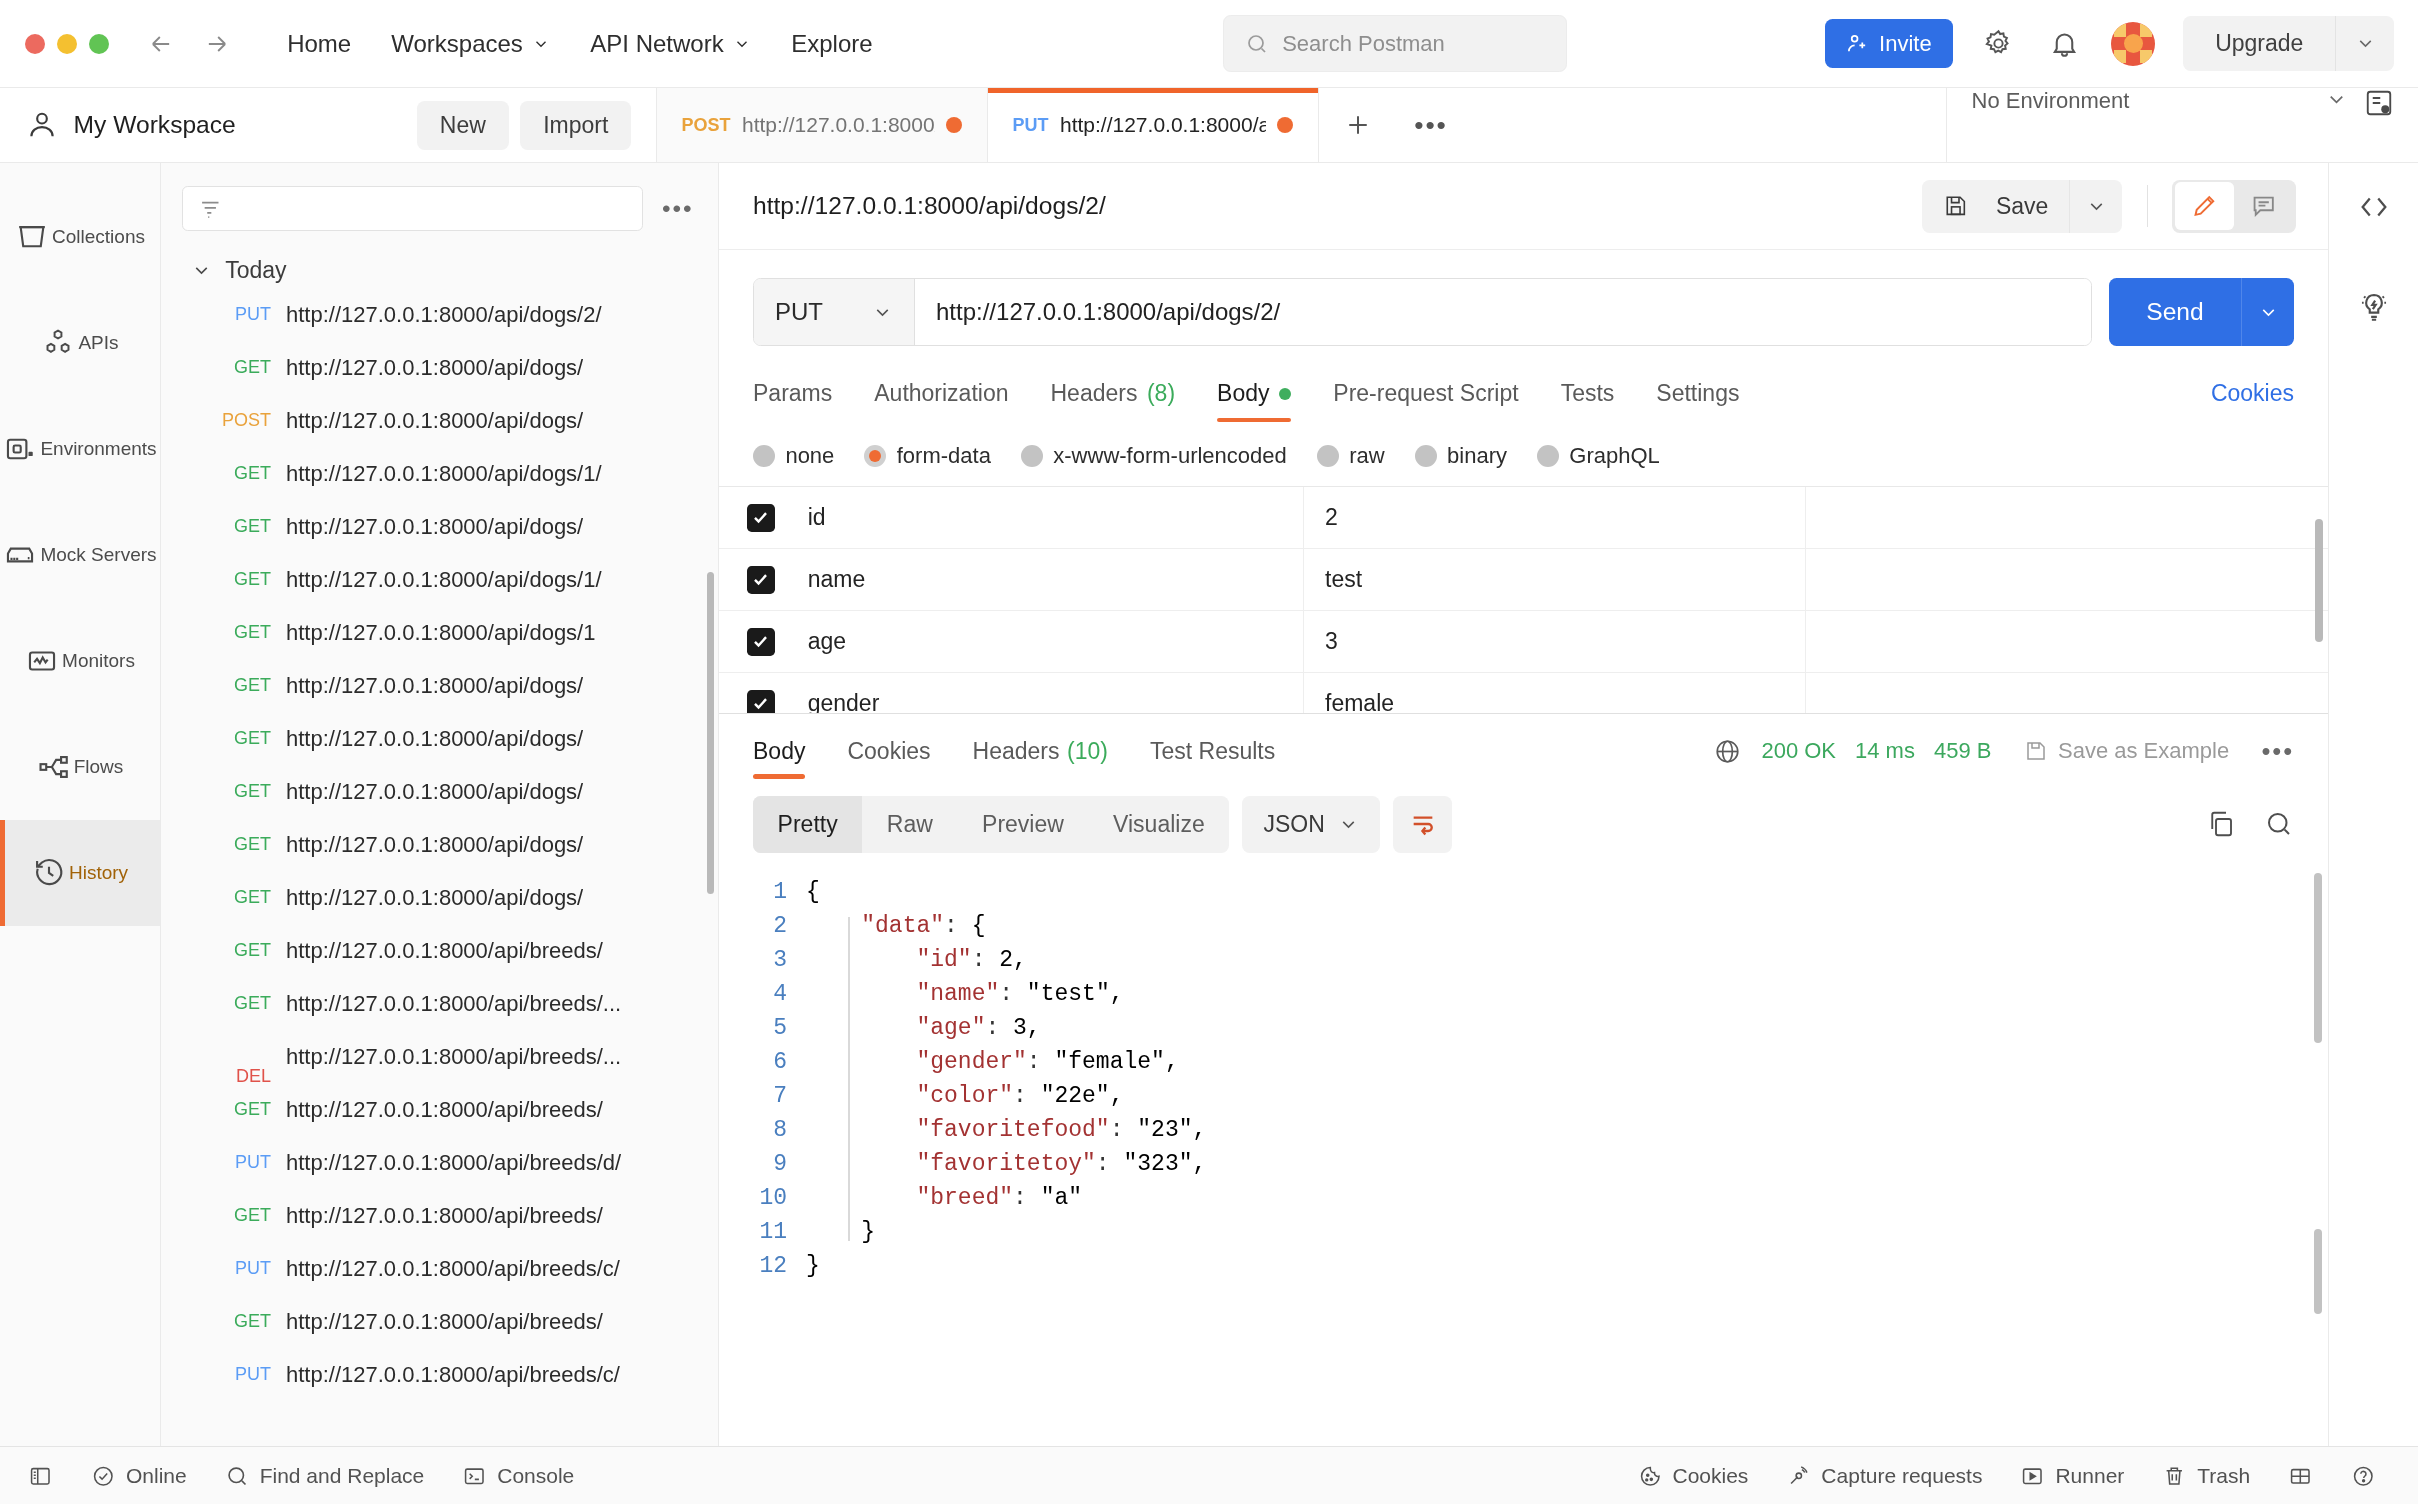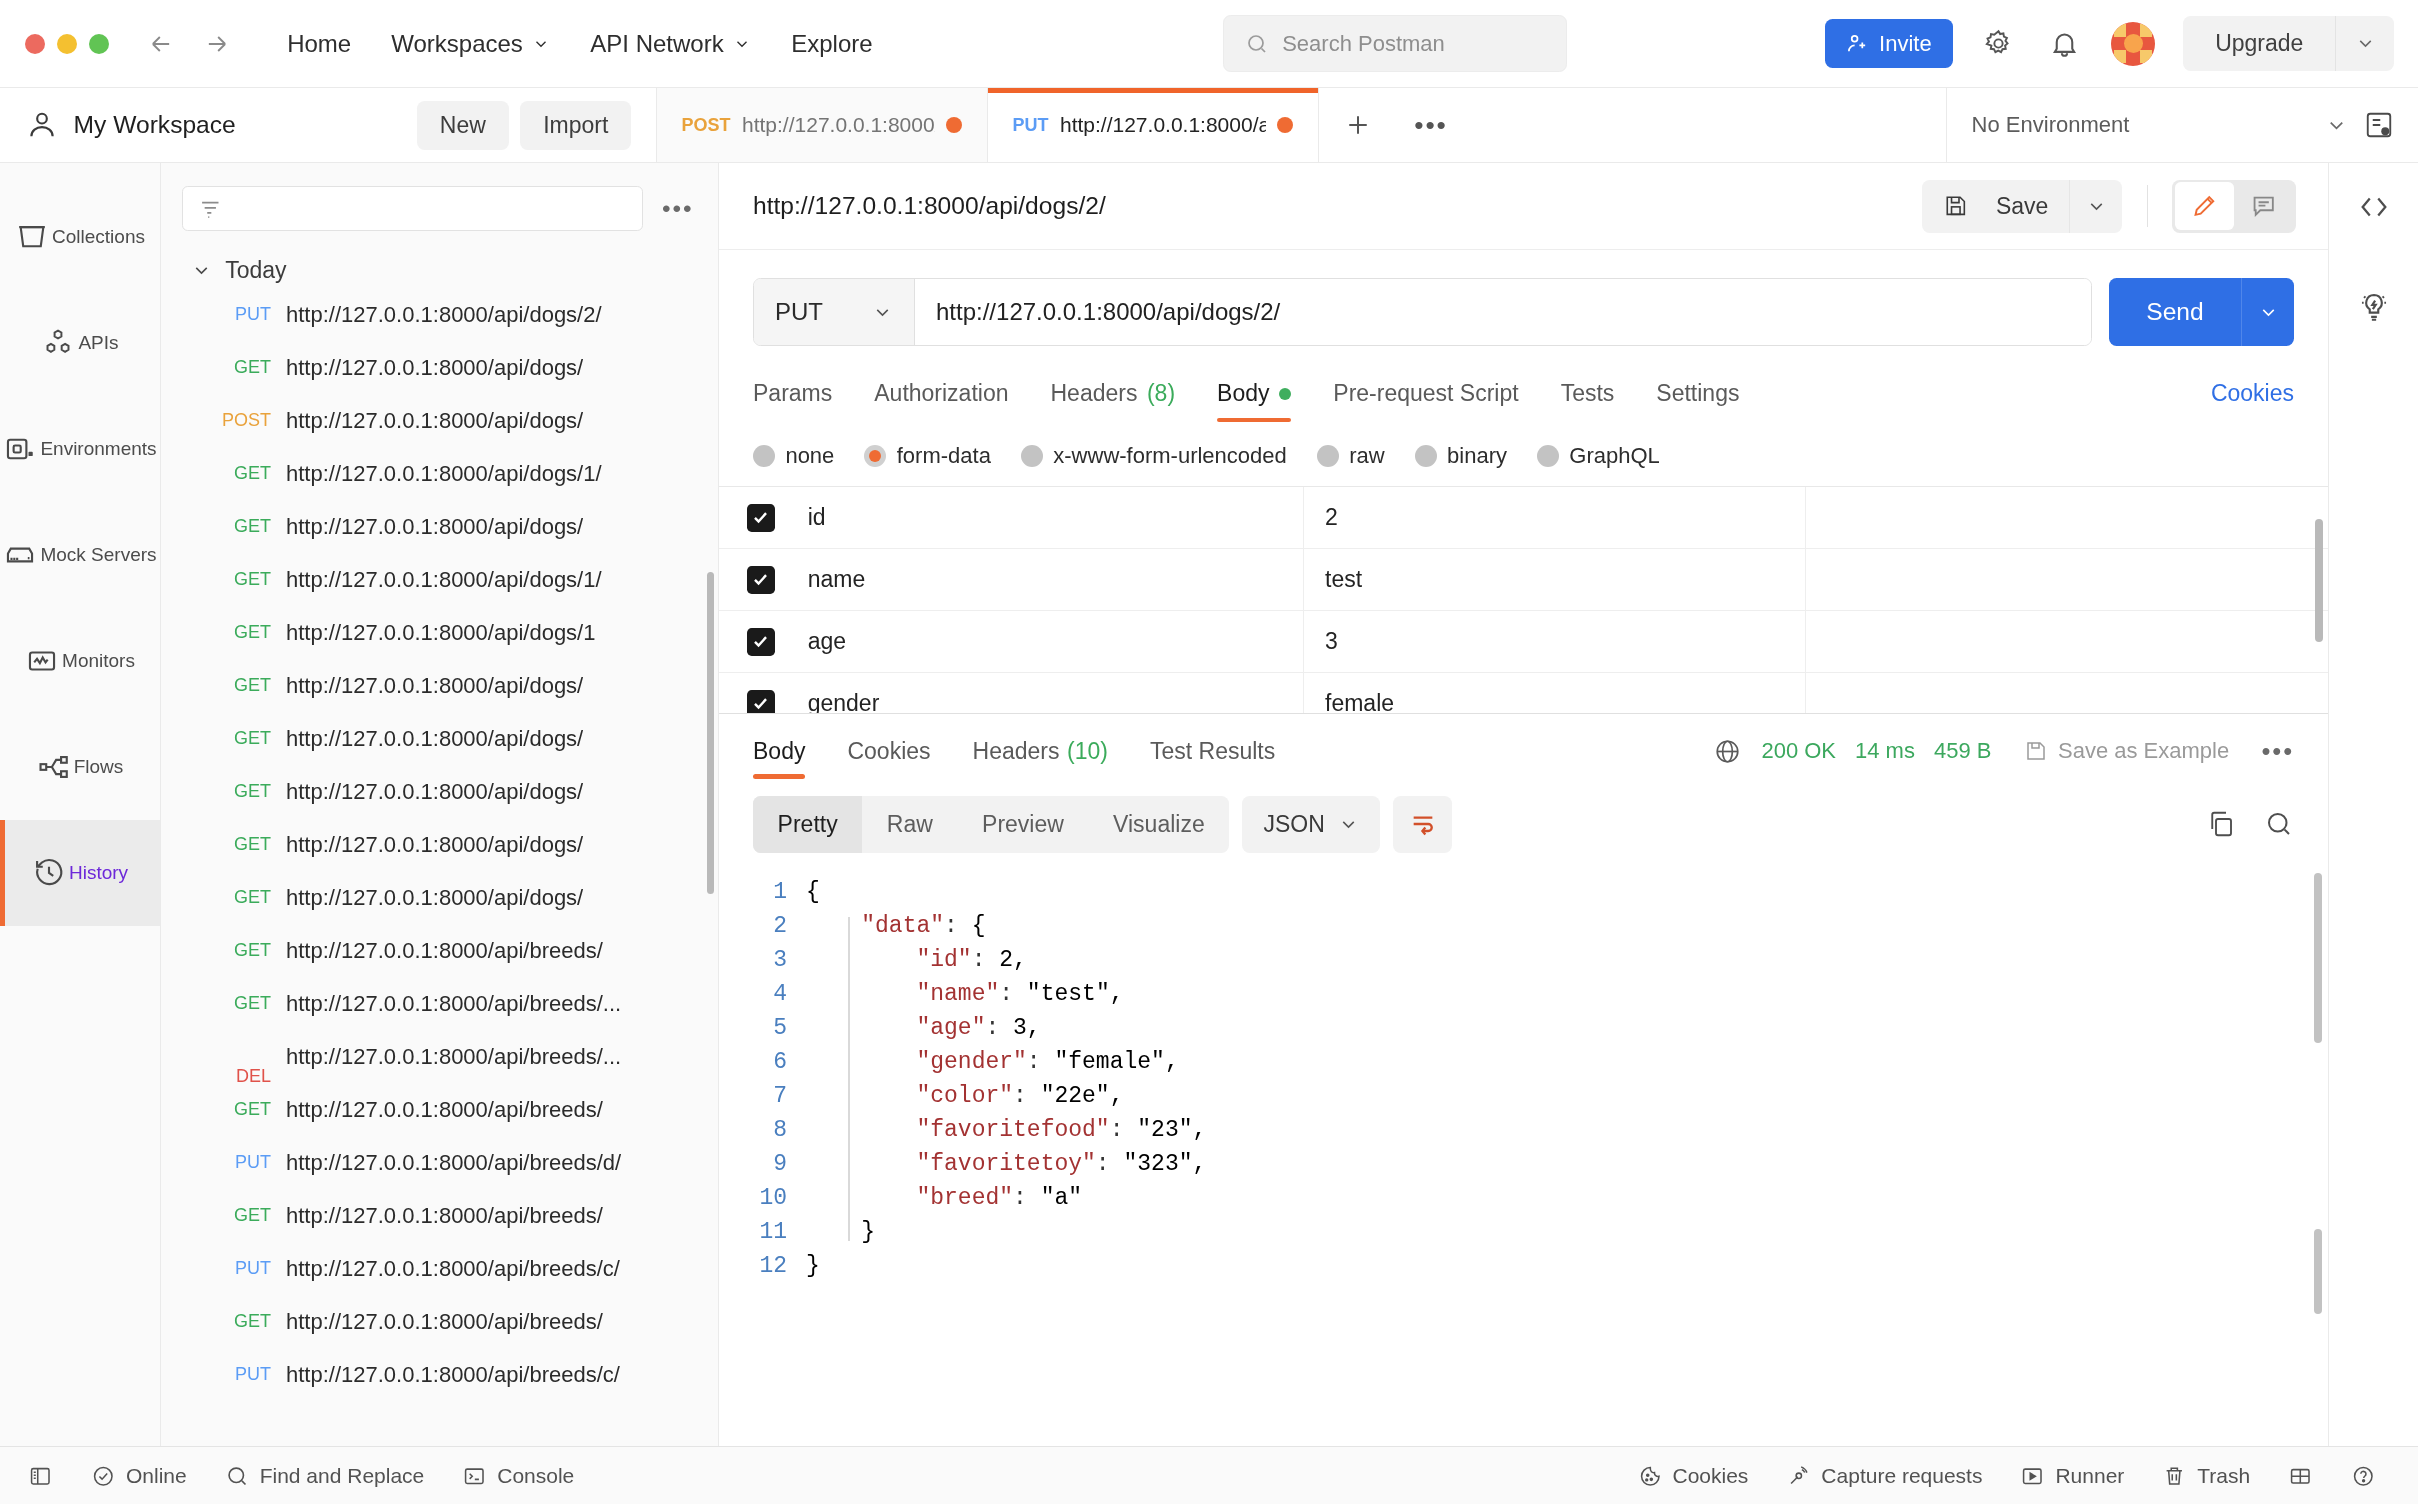--- a/index.html
+++ b/index.html
@@ -111,21 +111,21 @@
   .tab.active .u { color: #232323; }
   .tab .sdot { width: 16px; height: 16px; border-radius: 50%; background: #ef6b33; flex: 0 0 auto; }
   .m-get { color: #3bab5b; } .m-post { color: #e9a23b; } .m-put { color: #5b9cf5; } .m-del { color: #e0524a; margin-top: 40px; }
 
   .tab-plus { width: 78px; display: flex; align-items: center; justify-content: center; color: #555; cursor: pointer; }
   .tab-plus svg { width: 30px; height: 30px; }
   .tab-more { width: 68px; display: flex; align-items: center; justify-content: center; color: #555; cursor: pointer; font-size: 26.5px; letter-spacing: 1.9px; }
   .tab-spacer { flex: 1; }
 
   .env-area {
-    width: 473px; display: flex; align-items: center; padding: 0 24.6px 0 24.6px;
+    width: 473px; display: flex; padding: 0 24.6px 0 24.6px;
     border-left: 0.9px solid #eaeaea; gap: 3px; flex: 0 0 473px;
   }
   .env-name { font-size: 22px; color: #5c5c5c; flex: 1; cursor: pointer; }
   .env-caret { color: #6a6a6a; cursor: pointer; display: flex; }
   .env-caret svg { width: 23px; height: 23px; }
   .env-eye { color: #4a4a4a; cursor: pointer; margin-left: 13.2px; display: flex; }
   .env-eye svg { width: 30px; height: 30px; }
 
   
   .main { flex: 1; display: flex; min-height: 0; }
@@ -137,21 +137,21 @@
   }
   .rail-item {
     height: 106px; display: flex; align-items: center;
     justify-content: center; gap: 3px; cursor: pointer; position: relative; color: #4a4a4a;
   }
   .rail-item.active { background: #ebebeb; }
   .rail-item.active::before { content:""; position:absolute; left:0; top:0; bottom:0; width:4.7px; background:#ef6b33; }
   .rail-item .ri { width: 34px; height: 34px; display: flex; align-items: center; justify-content: center; }
   .rail-item .ri svg { width: 34px; height: 34px; }
   .rail-item .rl { font-size: 19px; color: #4c4c4c; }
-  .rail-item.active .rl { color: #6d28d9; }
+  .rail-item.active .rl { color: #a16207; }
 
   
   .histpanel {
     width: 558px; flex: 0 0 558px; border-right: 0.9px solid #eaeaea;
     background: #fafafa; display: flex; flex-direction: column; min-height: 0;
   }
   .hist-top { padding: 23px 17px 13.2px 21px; display: flex; align-items: center; gap: 11.4px; }
   .filter-input {
     flex: 1; height: 45px; background: #fff; border: 0.9px solid #e2e2e2; border-radius: 5.7px;
     display: flex; align-items: center; padding: 0 15px; cursor: text;

